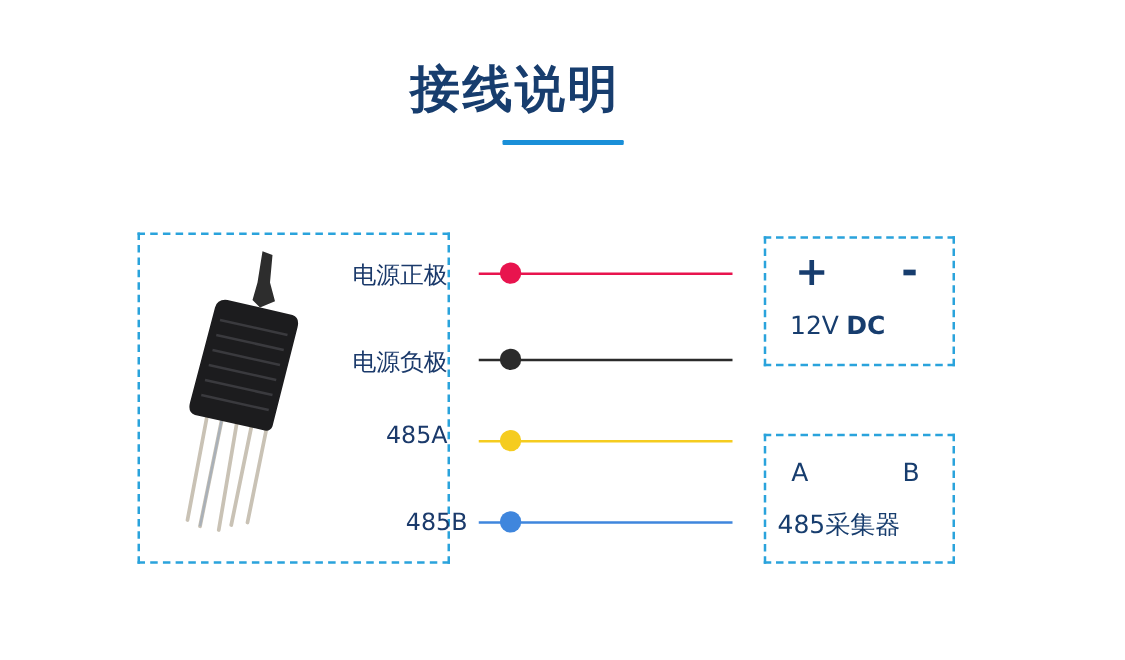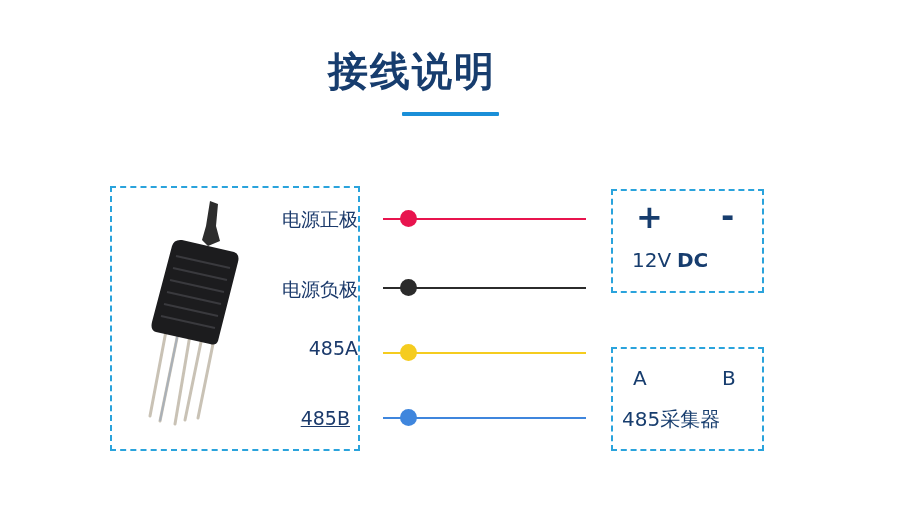--- a/index.html
+++ b/index.html
@@ -45,21 +45,21 @@
     <line x1="40" y1="84" x2="94" y2="96"></line>
     <line x1="37" y1="96" x2="91" y2="108"></line>
     <line x1="34" y1="108" x2="88" y2="120"></line>
     <line x1="31" y1="120" x2="85" y2="132"></line>
   </g>
 </svg>
 
 <div class="wire-label" style="left:248px;top:207px;">电源正极</div>
 <div class="wire-label" style="left:248px;top:277px;">电源负极</div>
 <div class="wire-label" style="left:248px;top:337px;">485A</div>
-<div class="wire-label" style="left:240px;top:407px;text-decoration:underline;">485B</div>
+<div class="wire-label" style="left:264px;top:407px;">485B</div>
 
 <div class="wire" style="top:218px;background:#e8144e;"></div>
 <div class="dot" style="top:210px;background:#e8144e;"></div>
 
 <div class="wire" style="top:287px;background:#2b2b2b;"></div>
 <div class="dot" style="top:279px;background:#2b2b2b;"></div>
 
 <div class="wire" style="top:352px;background:#f5cc1f;"></div>
 <div class="dot" style="top:344px;background:#f5cc1f;"></div>
 

